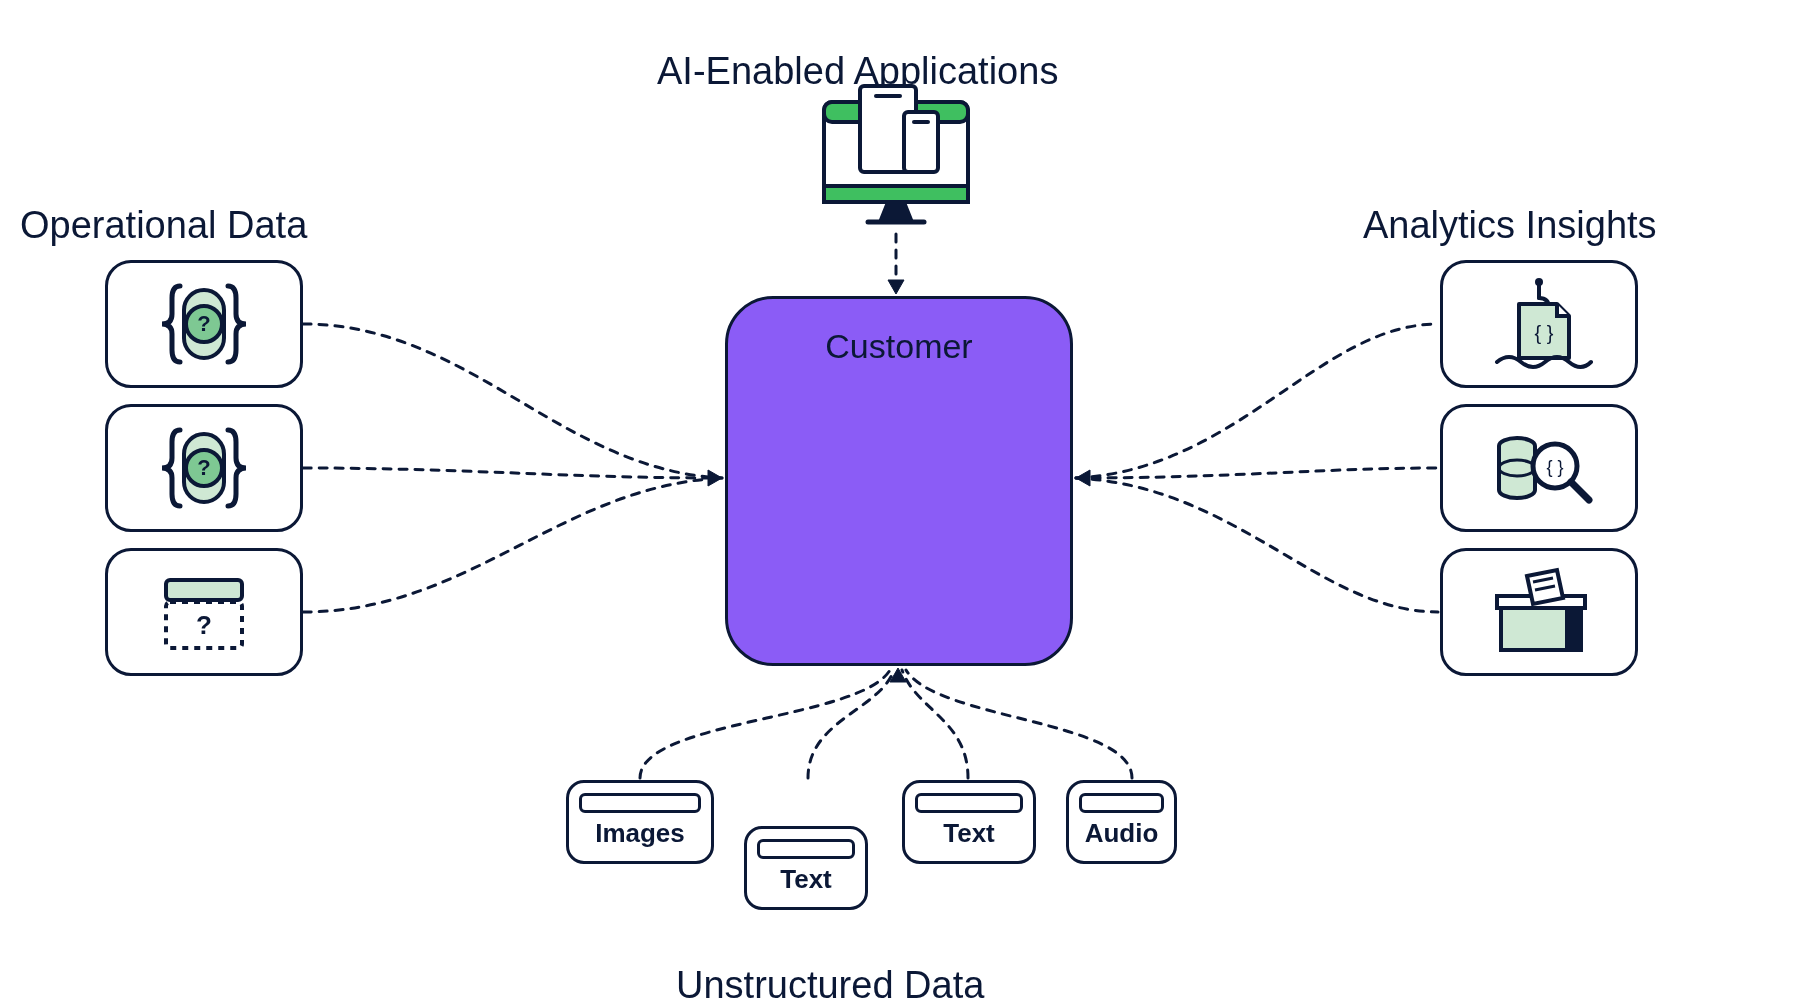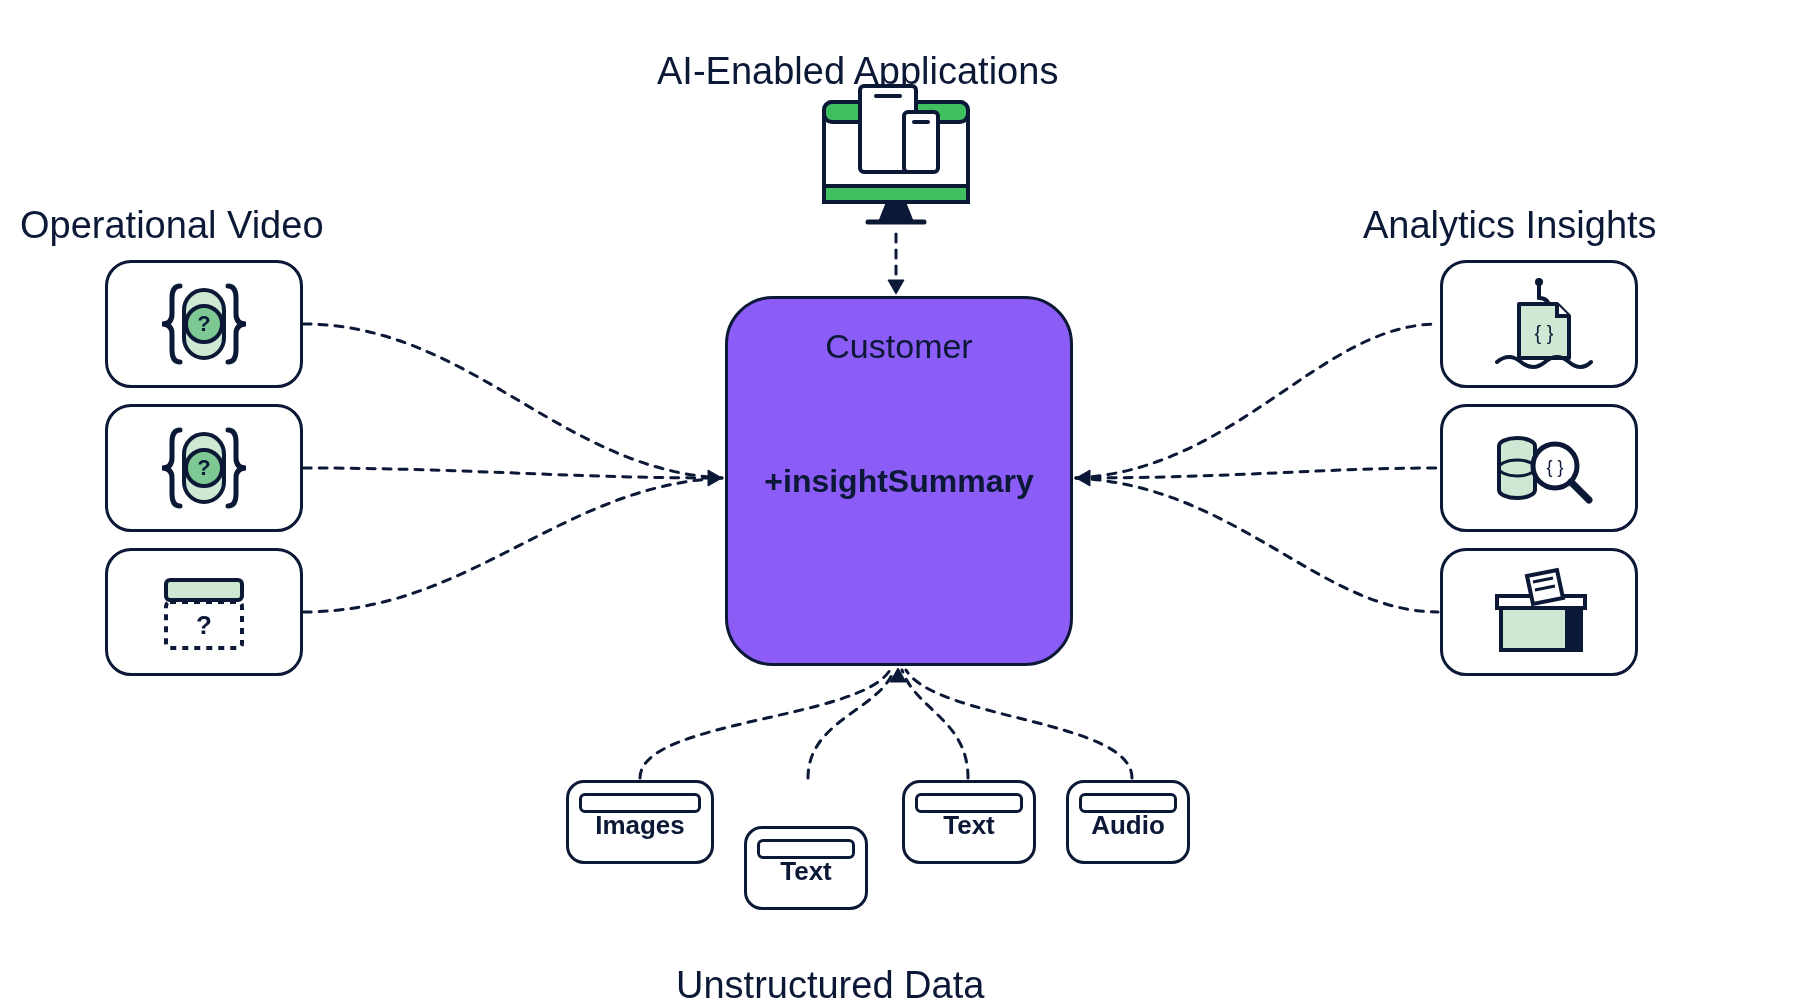--- a/index.html
+++ b/index.html
@@ -31,21 +31,21 @@
     justify-content: center;
   }
   .pillbox {
     position: absolute;
     border: 3px solid #0b1836;
     border-radius: 18px;
     background: #ffffff;
     display: flex;
     align-items: flex-end;
     justify-content: center;
-    padding-bottom: 20px;
+    padding-bottom: 12px;
   }
   .pillbox::before {
     content: "";
     position: absolute;
     left: 10px; right: 10px; top: 10px;
     height: 14px;
     border: 3px solid #0b1836;
     border-radius: 6px;
     background: #ffffff;
   }
@@ -82,21 +82,21 @@
     left: 0; top: 0;
     width: 1794px;
     height: 1002px;
     pointer-events: none;
   }
 </style>
 </head>
 <body>
 
 <div class="label" style="left:657px; top:6px;">AI-Enabled Applications</div>
-<div class="label" style="left:20px; top:160px;">Operational Video</div>
+<div class="label" style="left:20px; top:160px;">Operational Data</div>
 <div class="label" style="left:1363px; top:160px;">Analytics Insights</div>
 <div class="label" style="left:676px; top:920px;">Unstructured Data</div>
 
 <div style="position:absolute; left:816px; top:82px; width:160px; height:150px;">
   <svg viewBox="0 0 160 150" width="160" height="150">
 
     <rect x="8" y="20" width="144" height="100" rx="8" fill="#ffffff" stroke="#0b1836" stroke-width="4"></rect>
     <rect x="8" y="20" width="144" height="20" rx="8" fill="#3fbf60" stroke="#0b1836" stroke-width="4"></rect>
     <rect x="8" y="104" width="144" height="16" fill="#3fbf60" stroke="#0b1836" stroke-width="4"></rect>
 
@@ -105,21 +105,20 @@
 
     <rect x="44" y="4" width="56" height="86" rx="4" fill="#ffffff" stroke="#0b1836" stroke-width="4"></rect>
     <line x1="60" y1="14" x2="84" y2="14" stroke="#0b1836" stroke-width="4" stroke-linecap="round"></line>
     <rect x="88" y="30" width="34" height="60" rx="4" fill="#ffffff" stroke="#0b1836" stroke-width="4"></rect>
     <line x1="98" y1="40" x2="112" y2="40" stroke="#0b1836" stroke-width="4" stroke-linecap="round"></line>
   </svg>
 </div>
 
 <div class="center-card" style="left:725px; top:296px; width:348px; height:370px;">
   <div class="center-title">Customer</div>
-  <div class="center-main">+insightSummary</div>
 </div>
 
 <div class="iconbox" style="left:105px; top:260px; width:198px; height:128px;">
   <svg viewBox="0 0 120 100" width="120" height="100">
     <path d="M36 12 Q28 12 28 24 L28 40 Q28 50 18 50 Q28 50 28 60 L28 76 Q28 88 36 88" fill="none" stroke="#0b1836" stroke-width="5" stroke-linecap="round"></path>
     <path d="M84 12 Q92 12 92 24 L92 40 Q92 50 102 50 Q92 50 92 60 L92 76 Q92 88 84 88" fill="none" stroke="#0b1836" stroke-width="5" stroke-linecap="round"></path>
     <rect x="40" y="16" width="40" height="68" rx="20" fill="#cfe8d4" stroke="#0b1836" stroke-width="4"></rect>
     <circle cx="60" cy="50" r="18" fill="#7ec893" stroke="#0b1836" stroke-width="4"></circle>
     <text x="60" y="57" text-anchor="middle" font-size="22" font-weight="700" fill="#0b1836">?</text>
   </svg>
@@ -178,21 +177,21 @@
 
 <div class="pillbox" style="left:566px; top:780px; width:148px; height:84px;">
   <span>Images</span>
 </div>
 <div class="pillbox" style="left:744px; top:780px; width:124px; height:84px;margin-top:46px;">
   <span>Text</span>
 </div>
 <div class="pillbox" style="left:902px; top:780px; width:134px; height:84px;">
   <span>Text</span>
 </div>
-<div class="pillbox" style="left:1066px; top:780px; width:124px; height:84px;">
+<div class="pillbox" style="left:1066px; top:780px; width:111px; height:84px;">
   <span>Audio</span>
 </div>
 
 <svg class="connectors">
   <g fill="none" stroke="#0b1836" stroke-width="3" stroke-dasharray="8 8" stroke-linecap="round">
 
     <path d="M303 324 C 470 324, 560 470, 722 478"></path>
     <path d="M303 468 C 470 468, 560 478, 722 478"></path>
     <path d="M303 612 C 470 612, 560 486, 722 478"></path>
 

